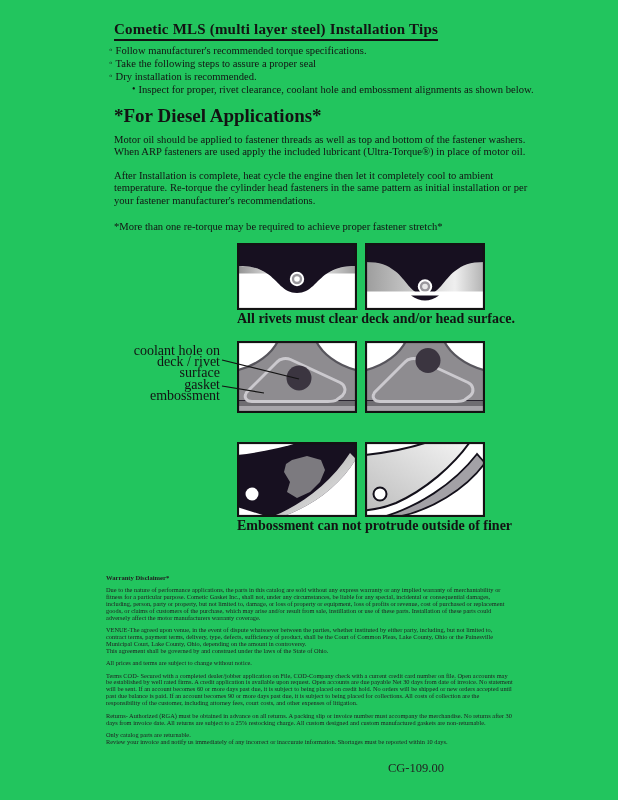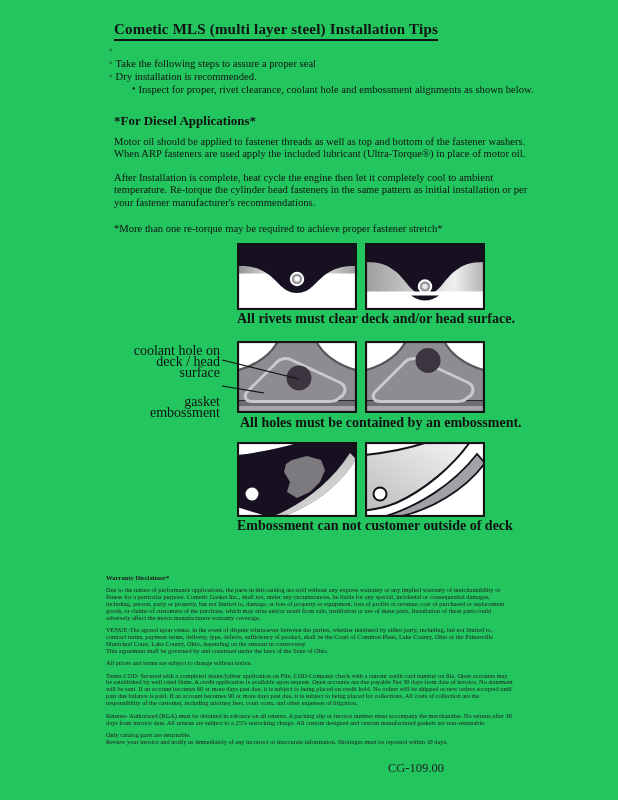--- a/index.html
+++ b/index.html
@@ -7,21 +7,21 @@
         font-family:Liberation Serif, serif;color:#131313;}
   
   .content{position:absolute;left:104px;top:20px;width:438px;}
   .title{display:inline-block;margin:0 0 4px 10px;font-size:15px;font-weight:bold;
          border-bottom:2px solid #131313;padding-bottom:1px;letter-spacing:.2px;}
   .bullets{font-size:10.6px;line-height:12.9px;}
   .bullet{padding-left:15px;text-indent:-10px;}
   .bullet .mk::after{content:"◦";margin-right:3px;font-size:10px;position:relative;top:-1px;}
   .sub{padding-left:36px;text-indent:-8px;}
   .sub .mk::after{content:"•";margin-right:3px;}
-  .diesel-head{margin:16px 0 7px 10px;font-size:13px;font-weight:bold;}
+  .diesel-head{margin:8px 0 7px 10px;font-size:19px;font-weight:bold;}
   .para{margin:0 0 11px 10px;width:428px;font-size:10.6px;line-height:12.5px;}
   .note{margin:14px 0 0 10px;font-size:10.6px;}
   
   .dg-h{position:absolute;width:120px;text-align:center;font-size:13.5px;font-weight:700;letter-spacing:.3px;margin-top:37px;}
   .dg-cap{position:absolute;font-size:14px;font-weight:bold;white-space:nowrap;line-height:13px;}
   .dg-panel{position:absolute;}
   .dg-label{position:absolute;font-size:14px;line-height:11px;text-align:right;}
   .overlay{position:absolute;z-index:5;pointer-events:none;}
   
   .legal{position:absolute;left:106px;top:574px;width:407px;color:#222;}
@@ -32,21 +32,21 @@
 </style>
 </head>
 <body>
 
 <div class="page">
 
   <div class="content">
     <h1 class="title">Cometic MLS (multi layer steel) Installation Tips</h1>
 
     <div class="bullets">
-      <div class="bullet"><span class="mk"></span></div>
+      <div class="bullet"><span class="mk"></span><span>Follow manufacturer's recommended torque specifications.</span></div>
       <div class="bullet"><span class="mk"></span><span>Take the following steps to assure a proper seal</span></div>
       <div class="bullet"><span class="mk"></span><span>Dry installation is recommended.</span></div>
       <div class="bullet sub"><span class="mk"></span><span>Inspect for proper, rivet clearance, coolant hole and embossment alignments as shown below.</span></div>
     </div>
 
     <h2 class="diesel-head">*For Diesel Applications*</h2>
     <p class="para">Motor oil should be applied to fastener threads as well as top and bottom of the fastener washers. When ARP fasteners are used apply the included lubricant (Ultra-Torque®) in place of motor oil.</p>
     <p class="para">After Installation is complete, heat cycle the engine then let it completely cool to ambient temperature. Re-torque the cylinder head fasteners in the same pattern as initial installation or per your fastener manufacturer's recommendations.</p>
     <p class="note">*More than one re-torque may be required to achieve proper fastener stretch*</p>
   </div>
@@ -99,23 +99,23 @@
     <rect x="1" y="1" width="118" height="65" fill="none" stroke="#131313" stroke-width="2.2"></rect>
   </svg>
 
   <div class="dg-cap" style="left:237px;top:312px;">All rivets must clear deck and/or head surface.</div>
 
   <div class="dg-h" style="left:237px;top:329px;">RIGHT</div>
   <div class="dg-h" style="left:365px;top:329px;">WRONG</div>
 
   <div class="dg-label" style="left:118px;top:345px;width:102px;">
     <div>coolant hole on</div>
-    <div>deck / head surface</div>
-  </div>
-  <div class="dg-label" style="left:112px;top:396px;width:108px;">gasket embossment</div>
+    <div>deck / rivet surface</div>
+  </div>
+  <div class="dg-label" style="left:112px;top:379px;width:108px;">gasket embossment</div>
 
   <svg class="dg-panel" style="left:237px;top:341px;" width="120" height="72" viewBox="0 0 120 72">
     <rect width="120" height="72" fill="#8e8c90"></rect>
     <rect x="0" y="59" width="120" height="1" fill="#2a2530"></rect>
     <rect x="0" y="60" width="120" height="5" fill="#6f6d72"></rect>
     <rect x="0" y="65" width="120" height="7" fill="#a7a5aa"></rect>
     <path d="M13.5 60.5 C8.5 60 6.5 55.5 9 52 L39 22" stroke="#211b27" stroke-width="1.8" fill="none"></path>
     <path d="M15 60.5 C9 60.5 6.5 56 9.5 51.5 L40 21 C43 17.5 49 16.5 53.5 18.5 L103 41.5 C108.5 44 109.5 50.5 105.5 54.5 L99.5 59 C97.5 60.2 95 60.5 91 60.5 Z" stroke="#cbc9ce" stroke-width="3" fill="none"></path>
     <path d="M0 0 H41 C35 12 21 24 0 29.5 Z" fill="#ffffff"></path>
     <path d="M41 0 C35 12 21 24 0 29.5" stroke="#57555c" stroke-width="2.2" fill="none"></path>
@@ -138,21 +138,20 @@
     <path d="M79 0 C85 12 99 24 120 29.5" stroke="#57555c" stroke-width="2.2" fill="none"></path>
     <circle cx="63" cy="19.5" r="12.5" fill="#3b3540"></circle>
     <rect x="1" y="1" width="118" height="70" fill="none" stroke="#131313" stroke-width="2.2"></rect>
   </svg>
 
   <svg class="overlay" style="left:118px;top:343px;" width="190" height="60" viewBox="0 0 190 60">
     <line x1="104" y1="17" x2="181" y2="36" stroke="#131313" stroke-width="1.1"></line>
     <line x1="104" y1="43" x2="146" y2="50" stroke="#131313" stroke-width="1.1"></line>
   </svg>
 
-  <div class="dg-cap" style="left:240px;top:416px;">All holes must be contained by an embossment.</div>
 
   <div class="dg-h" style="left:237px;top:430px;">RIGHT</div>
   <div class="dg-h" style="left:365px;top:430px;">WRONG</div>
 
   <svg class="dg-panel" style="left:237px;top:442px;" width="120" height="75" viewBox="0 0 120 75">
     <defs>
       <linearGradient id="g3R" x1="0" y1="0" x2="1" y2="1">
           <stop offset="0" stop-color="#9e9e9e"></stop>
           <stop offset="1" stop-color="#f0f0f0"></stop>
         </linearGradient>
@@ -175,21 +174,21 @@
         </linearGradient>
     </defs>
     <rect width="120" height="75" fill="#ffffff"></rect>
     <path d="M0 13 C23 10.5 45 6 63 0 L105 0 C88 24 60 48 31 61 C21 65 10 67.5 0 68.5 Z" fill="url(#g3W)" stroke="#13101a" stroke-width="2"></path>
     <path d="M18 75 C52 65 88 43 112 12 L120 21 C100 48 66 68 33 75 Z" fill="#a3a1a6" stroke="#13101a" stroke-width="1.8"></path>
     <circle cx="15" cy="52" r="6.5" fill="#ffffff" stroke="#13101a" stroke-width="2"></circle>
     <rect x="1" y="1" width="118" height="73" fill="none" stroke="#131313" stroke-width="2.2"></rect>
   </svg>
 
   <div class="dg-cap" style="left:237px;top:519px;">
-    <div>Embossment can not customer outside of deck</div>
+    <div>Embossment can not protrude outside of finer</div>
   </div>
 
   <div class="legal">
     <h4>Warranty Disclaimer*</h4>
     <p>Due to the nature of performance applications, the parts in this catalog are sold without any express warranty or any implied warranty of merchantability or fitness for a particular purpose.  Cometic Gasket Inc., shall not, under any circumstances, be liable for any special, incidental or consequential damages, including, person, party or property, but not limited to, damage, or loss of property or equipment, loss of profits or revenue, cost of purchased or replacement goods, or claims of customers of the purchase, which may arise and/or result from sale, instillation or use of these parts.  Installation of these parts could adversely affect the motor manufacturers warranty coverage.</p>
     <p class="tight">VENUE-The agreed upon venue, in the event of dispute whatsoever between the parties, whether instituted by either party, including, but not limited to, contract terms, payment terms, delivery, type, defects, sufficiency of product, shall be the Court of Common Pleas, Lake County, Ohio or the Painesville Municipal Court, Lake County, Ohio, depending on the amount in controversy.</p>
     <p>This agreement shall be governed by and construed under the laws of the State of Ohio.</p>
     <p>All prices and terms are subject to change without notice.</p>
     <p>Terms COD- Secured with a completed dealer/jobber application on File, COD-Company check with a current credit card number on file.  Open accounts may be established by well rated firms.  A credit application is available upon request.  Open accounts are due payable Net 30 days from date of invoice.  No statement will be sent.  If an account becomes 60 or more days past due, it is subject to being placed on credit hold.  No orders will be shipped or new orders accepted until past due balance is paid.  If an account becomes 90 or more days past due, it is subject to being placed for collections.  All costs of collection are the responsibility of the customer, including attorney fees, court costs, and other expenses of litigation.</p>
     <p>Returns- Authorized (RGA) must be obtained in advance on all returns.  A packing slip or invoice number must accompany the merchandise.  No returns after 30 days from invoice date.  All returns are subject to a 25% restocking charge.  All custom designed and custom manufactured gaskets are non-returnable.</p>

